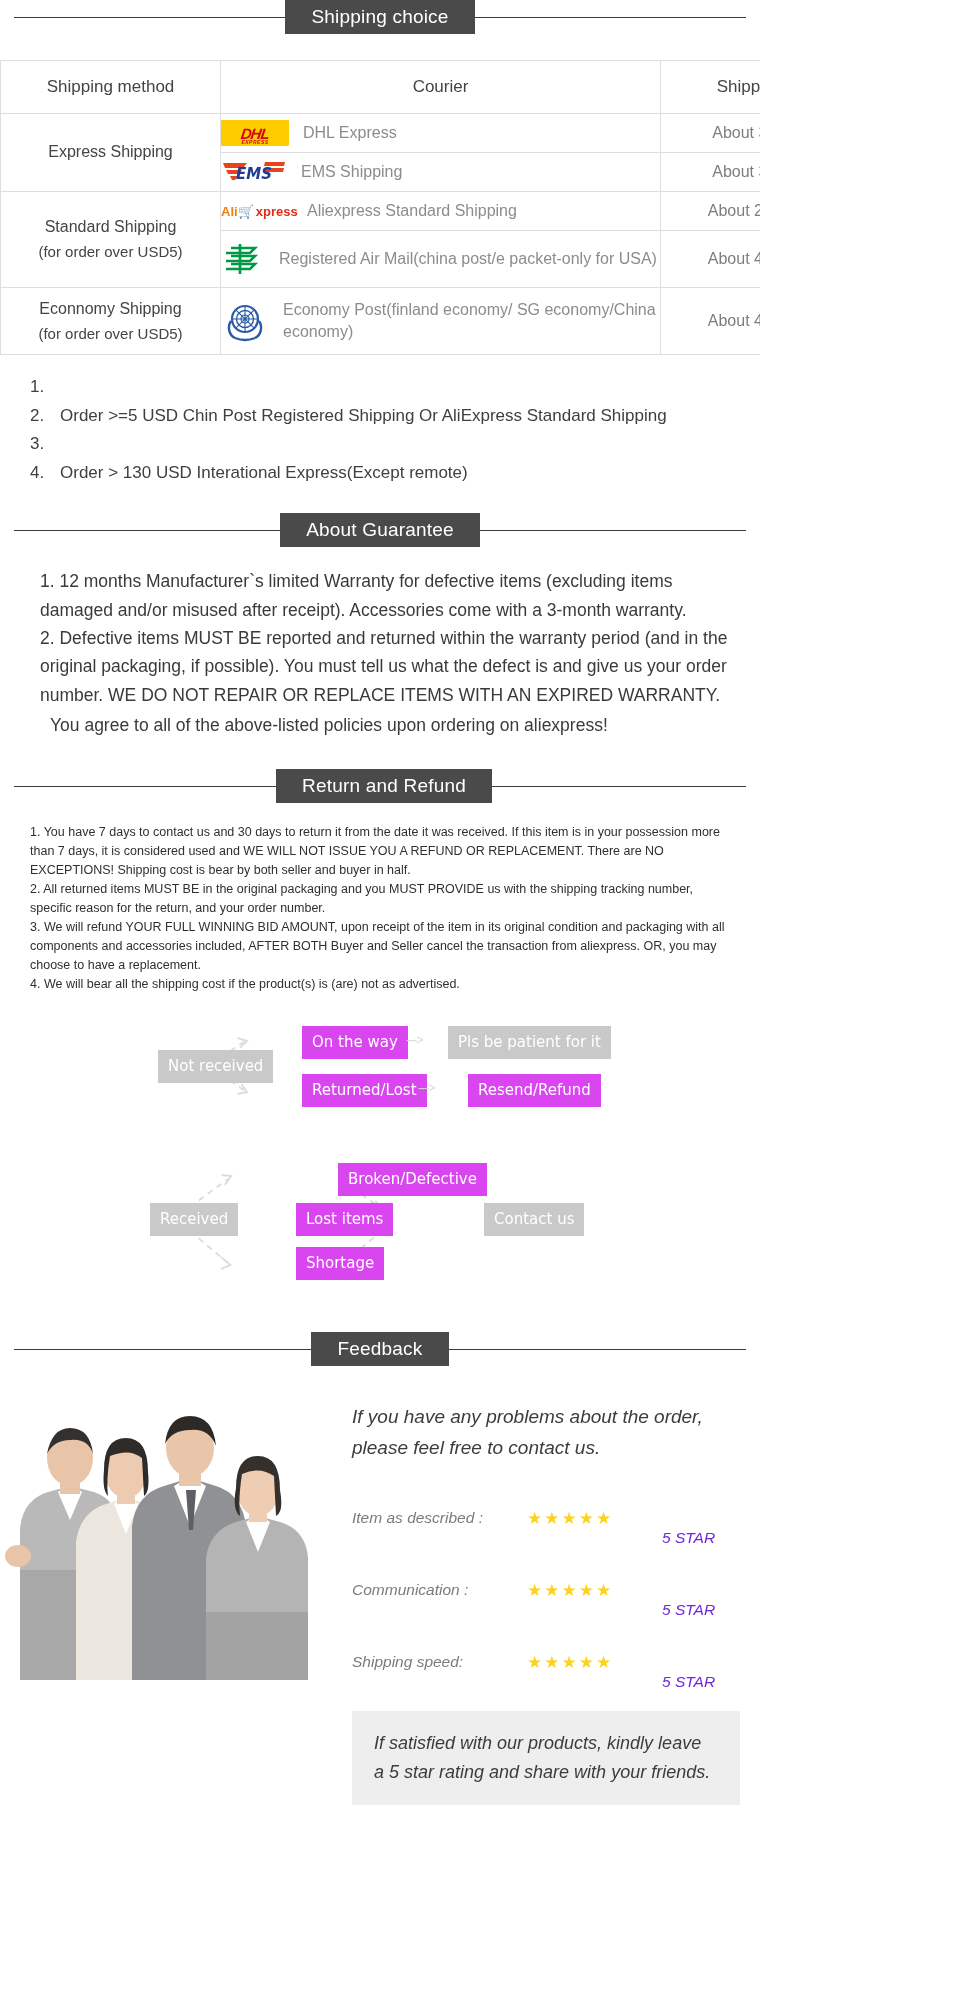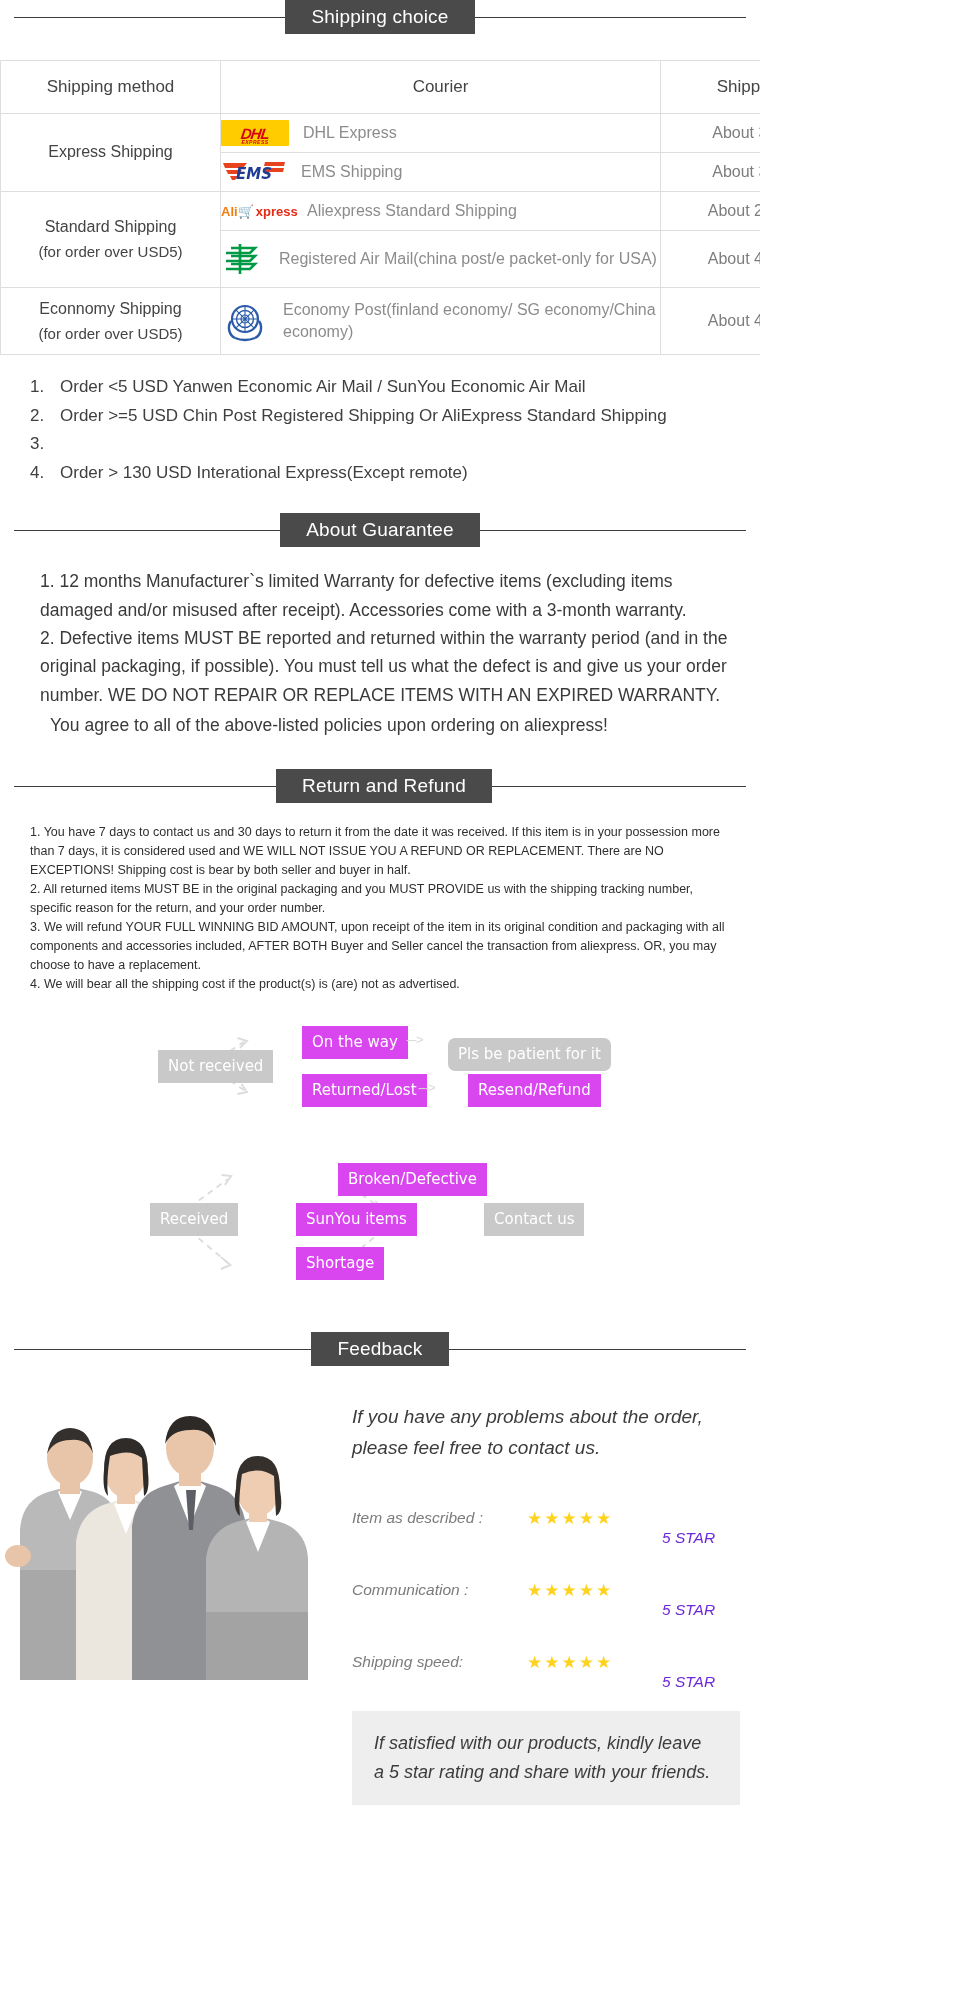--- a/index.html
+++ b/index.html
@@ -278,21 +278,20 @@
           </td>
           <td class="time">About 40-60 days</td>
         </tr>
       </tbody>
     </table>
   </div>
 
   <div class="order-list">
     <div class="li">
       <span class="num">1.</span>
-      <span>Order &lt;5 USD Yanwen Economic Air Mail / SunYou Economic Air Mail</span>
     </div>
     <div class="li">
       <span class="num">2.</span>
       <span>Order &gt;=5 USD Chin Post Registered Shipping Or AliExpress Standard Shipping</span>
     </div>
     <div class="li">
       <span class="num">3.</span>
     </div>
     <div class="li">
       <span class="num">4.</span>
@@ -330,21 +329,21 @@
           <path d="M268 60 L308 82"></path>
       </g>
       <path d="M300 30 L312 33 L303 40" fill="none" stroke="#dcdcdc" stroke-width="2"></path>
       <path d="M300 86 L312 84 L305 76" fill="none" stroke="#dcdcdc" stroke-width="2"></path>
     </svg>
     <div class="node" style="left:158px;top:42px;">Not received</div>
     <div class="node lt" style="left:302px;top:18px;">On the way</div>
     <div class="node lt" style="left:302px;top:66px;">Returned/Lost</div>
     <div class="arrow" style="left:406px;top:24px;">---&gt;</div>
     <div class="arrow" style="left:418px;top:72px;">---&gt;</div>
-    <div class="node" style="left:448px;top:30px;border-radius:7px;">Pls be patient for it</div>
+    <div class="node" style="left:448px;top:18px;">Pls be patient for it</div>
     <div class="node lt" style="left:468px;top:66px;">Resend/Refund</div>
   </div>
 
   <div class="flow" style="height:175px;margin-top:18px;">
     <svg viewBox="0 0 960 175" preserveAspectRatio="none">
       <g stroke="#dcdcdc" stroke-width="2" fill="none" stroke-dasharray="7 6">
         <path d="M240 76 L288 48"></path>
         <path d="M240 88 L288 88"></path>
         <path d="M240 100 L288 132"></path>
         <path d="M434 50 L482 78"></path>
@@ -355,21 +354,21 @@
         <path d="M280 44 L292 45 L284 54"></path>
         <path d="M280 82 L292 88 L280 94"></path>
         <path d="M279 126 L291 134 L279 138"></path>
         <path d="M474 70 L486 80 L474 84"></path>
         <path d="M474 82 L486 88 L474 94"></path>
         <path d="M474 104 L486 96 L478 90"></path>
       </g>
     </svg>
     <div class="node" style="left:150px;top:72px;">Received</div>
     <div class="node lt" style="left:296px;top:32px;margin-left:42px;">Broken/Defective</div>
-    <div class="node lt" style="left:296px;top:72px;">SunYou items</div>
+    <div class="node lt" style="left:296px;top:72px;">Lost items</div>
     <div class="node lt" style="left:296px;top:116px;">Shortage</div>
     <div class="node" style="left:484px;top:72px;">Contact us</div>
   </div>
 
   <div class="banner" style="margin-top:26px;">
     <div class="rule"></div>
     <div class="chip">Feedback</div>
   </div>
 
   <div class="feedback-body">

